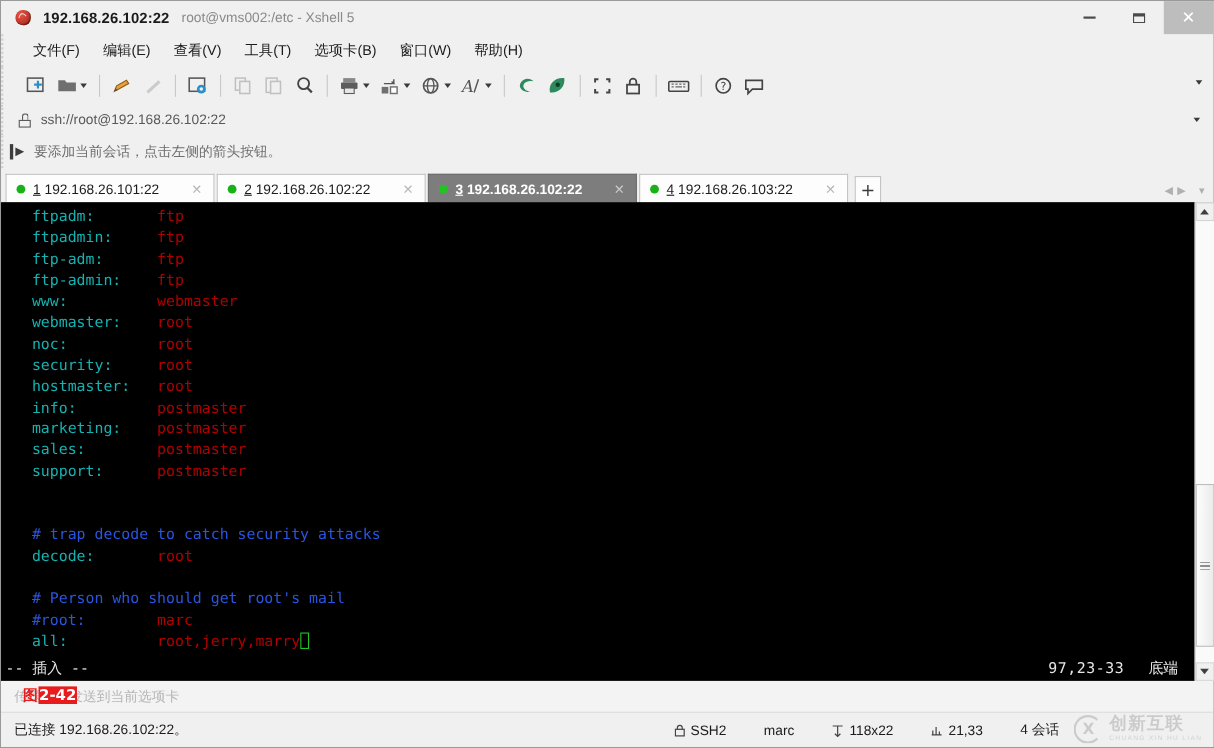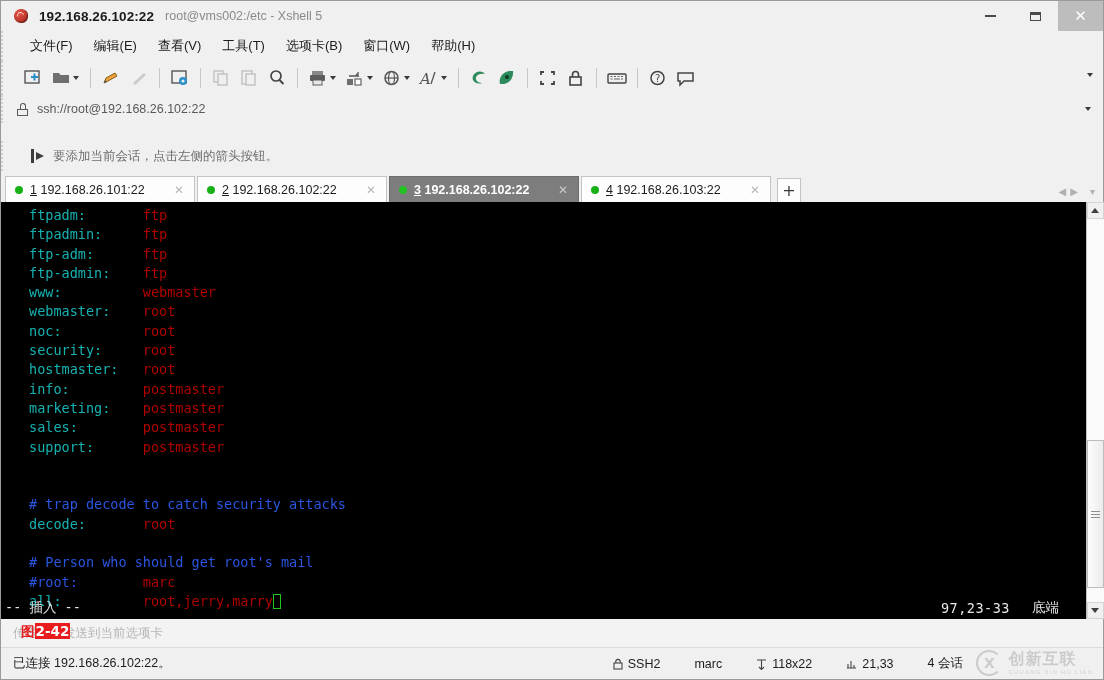--- a/index.html
+++ b/index.html
@@ -102,22 +102,21 @@
   .lock-ico { width: 11px; height: 13px; position: relative; display:block; }
   .lock-ico .body { position: absolute; bottom: 0; left: 0; width: 11px; height: 7px; border: 1.3px solid #5a5a5a; }
   .lock-ico .shackle { position: absolute; top: 0; left: 2.5px; width: 6px; height: 6px; border: 1.3px solid #5a5a5a; border-bottom: none; border-radius: 3px 3px 0 0; }
 
   
   .noticebar {
     height: 30px; min-height: 30px;
     display: flex; align-items: center;
     background: #f0f0f0;
     border-left: 2px dotted #cfcfcf;
-    padding-left: 28px;
-    margin-top: 18px;
+    padding-left: 6px;
   }
   .notice-text { font-size: 12.5px; color: #6e6e6e; margin-left: 8px; }
   .arrowbtn-ico { width: 14px; height: 14px; position: relative; display:block; }
   .arrowbtn-ico .bar { position: absolute; left: 0; top: 0; width: 3px; height: 14px; background: #3c3c3c; }
   .arrowbtn-ico .tri { position: absolute; left: 5px; top: 3px; width: 0; height: 0;
       border-top: 4px solid transparent; border-bottom: 4px solid transparent; border-left: 8px solid #3c3c3c; }
 
   
   .tabbar {
     height: 31px; min-height: 31px;
@@ -165,21 +164,21 @@
   .cursor-blk {
     display: inline-block; width: 8px; height: 15px;
     border: 1px solid #22c422; background: #000; vertical-align: -3px;
   }
   .term-status {
     position: absolute; left: 4px; bottom: 2px; right: 4px;
     font-family: "DejaVu Sans Mono", monospace; font-size: 13.5px;
     color: #e6e6e6; display: flex; align-items: center;
   }
   .ts-pos { margin-left: auto; margin-right: 22px; letter-spacing: .5px; }
-  .ts-end { margin-right: 40px; }
+  .ts-end { margin-right: 28px; }
 
   
   .scrollbar {
     width: 17px; background: #f2f2f2; border-left: 1px solid #c0c0c0;
     display: flex; flex-direction: column; align-items: center;
     position: relative;
   }
   .sb-btn { width: 17px; height: 17px; background: #f0f0f0; border: 1px solid #d4d4d4;
             display: flex; align-items: center; justify-content: center; }
   .sb-up { width: 0; height: 0; border-left: 4px solid transparent; border-right: 4px solid transparent; border-bottom: 5px solid #3f3f3f; }

